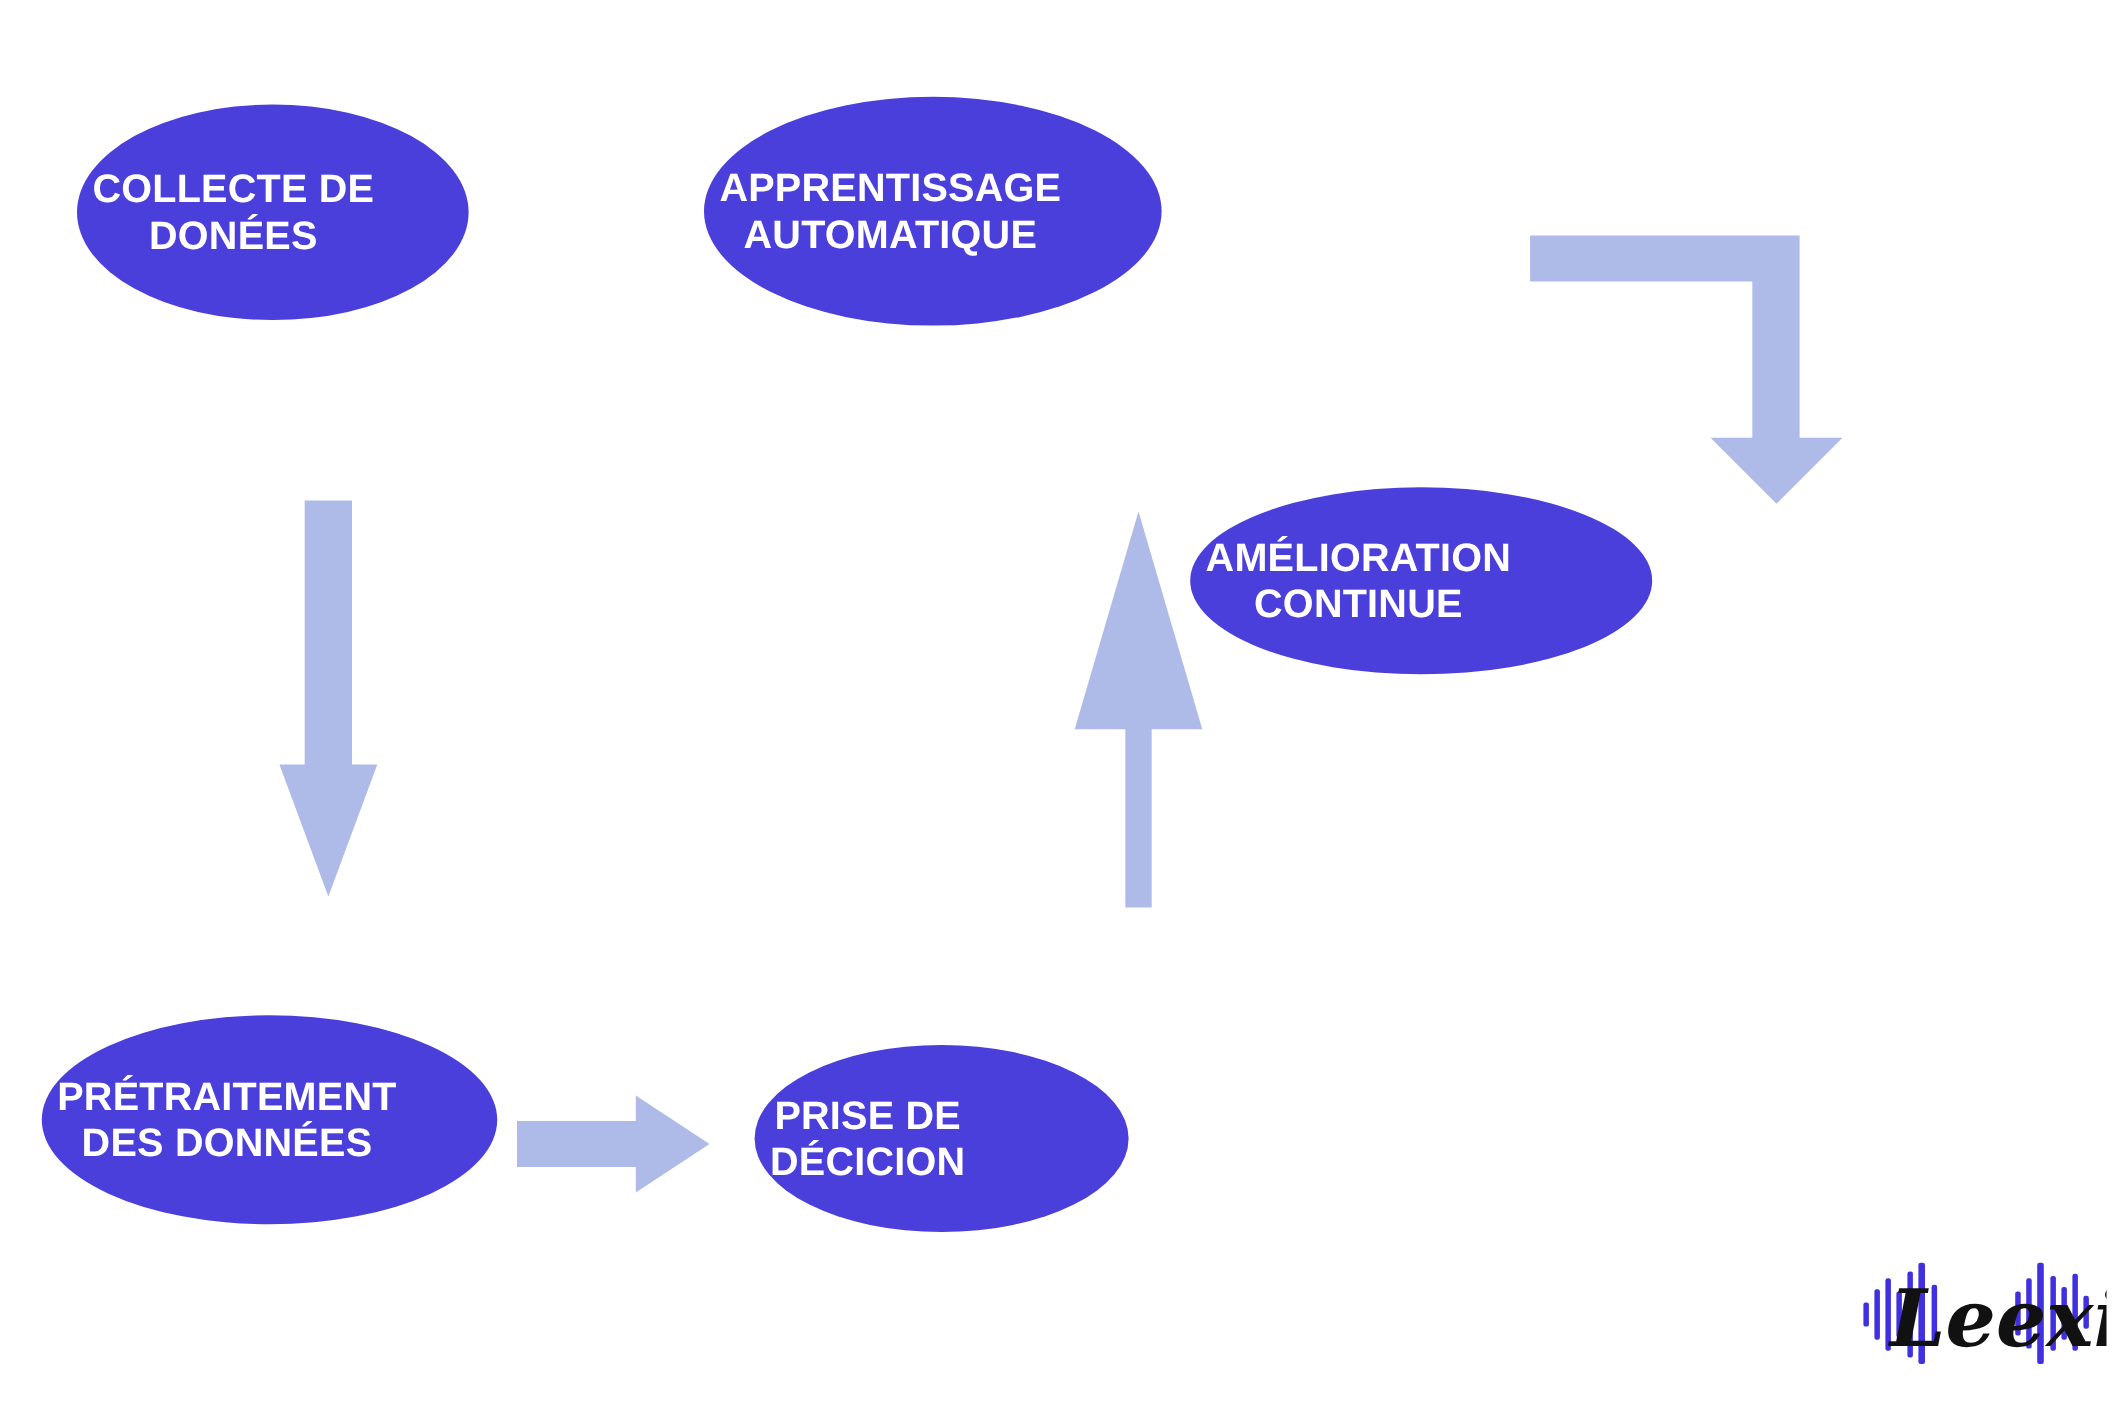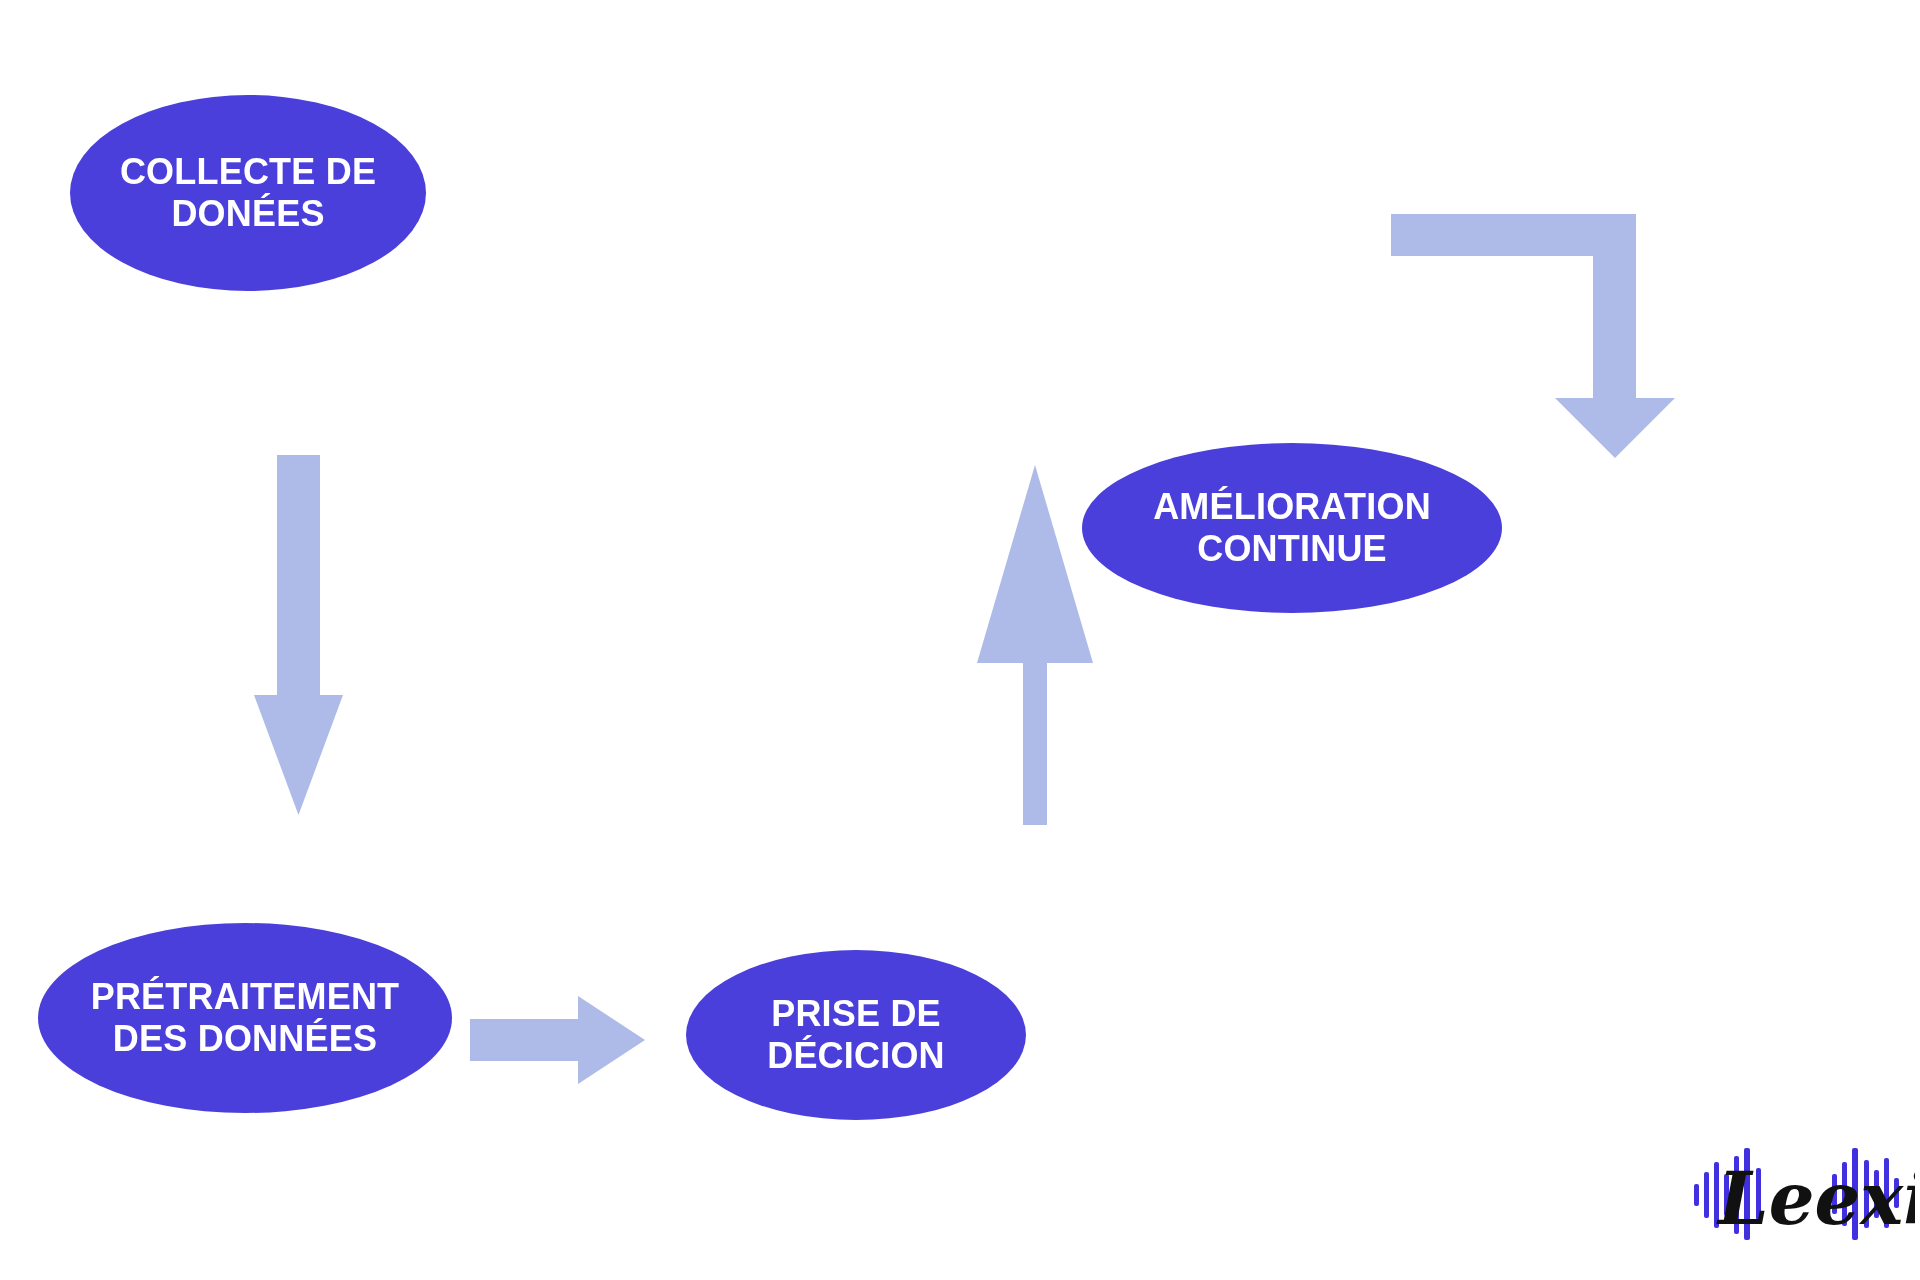--- a/index.html
+++ b/index.html
@@ -12,21 +12,21 @@
     width: 1920px;
     height: 1280px;
     background: #ffffff;
     overflow: hidden;
     font-family: "Liberation Sans", sans-serif;
   }
   .node {
     position: absolute;
     display: flex;
     align-items: center;
-    justify-content: center;
+    justify-content: flex-start;
     text-align: center;
     border-radius: 50%;
     background: #4a3fdb;
     color: #ffffff;
     font-weight: bold;
     line-height: 1.17;
     letter-spacing: 0.2px;
     box-sizing: border-box;
     padding: 0 14px;
   }
@@ -55,20 +55,24 @@
 </head>
 <body>
 
 <div id="canvas" style="width: 1920px; height: 1280px; background: rgb(255, 255, 255);">
 
   <div class="node" id="node-collecte" style="left: 70px; top: 95px; width: 356px; height: 196px; font-size: 36px; background: rgb(74, 63, 219); color: rgb(255, 255, 255);">
     <span>COLLECTE DE
 DONÉES</span>
   </div>
 
+  <div class="node" id="node-apprentissage" style="left: 640px; top: 88px; width: 416px; height: 208px; font-size: 36px; background: rgb(74, 63, 219); color: rgb(255, 255, 255);">
+    <span>APPRENTISSAGE
+AUTOMATIQUE</span>
+  </div>
 
   <div class="node" id="node-amelioration" style="left: 1082px; top: 443px; width: 420px; height: 170px; font-size: 36px; background: rgb(74, 63, 219); color: rgb(255, 255, 255);">
     <span>AMÉLIORATION
 CONTINUE</span>
   </div>
 
   <div class="node" id="node-pretraitement" style="left: 38px; top: 923px; width: 414px; height: 190px; font-size: 36px; background: rgb(74, 63, 219); color: rgb(255, 255, 255);">
     <span>PRÉTRAITEMENT
 DES DONNÉES</span>
   </div>

